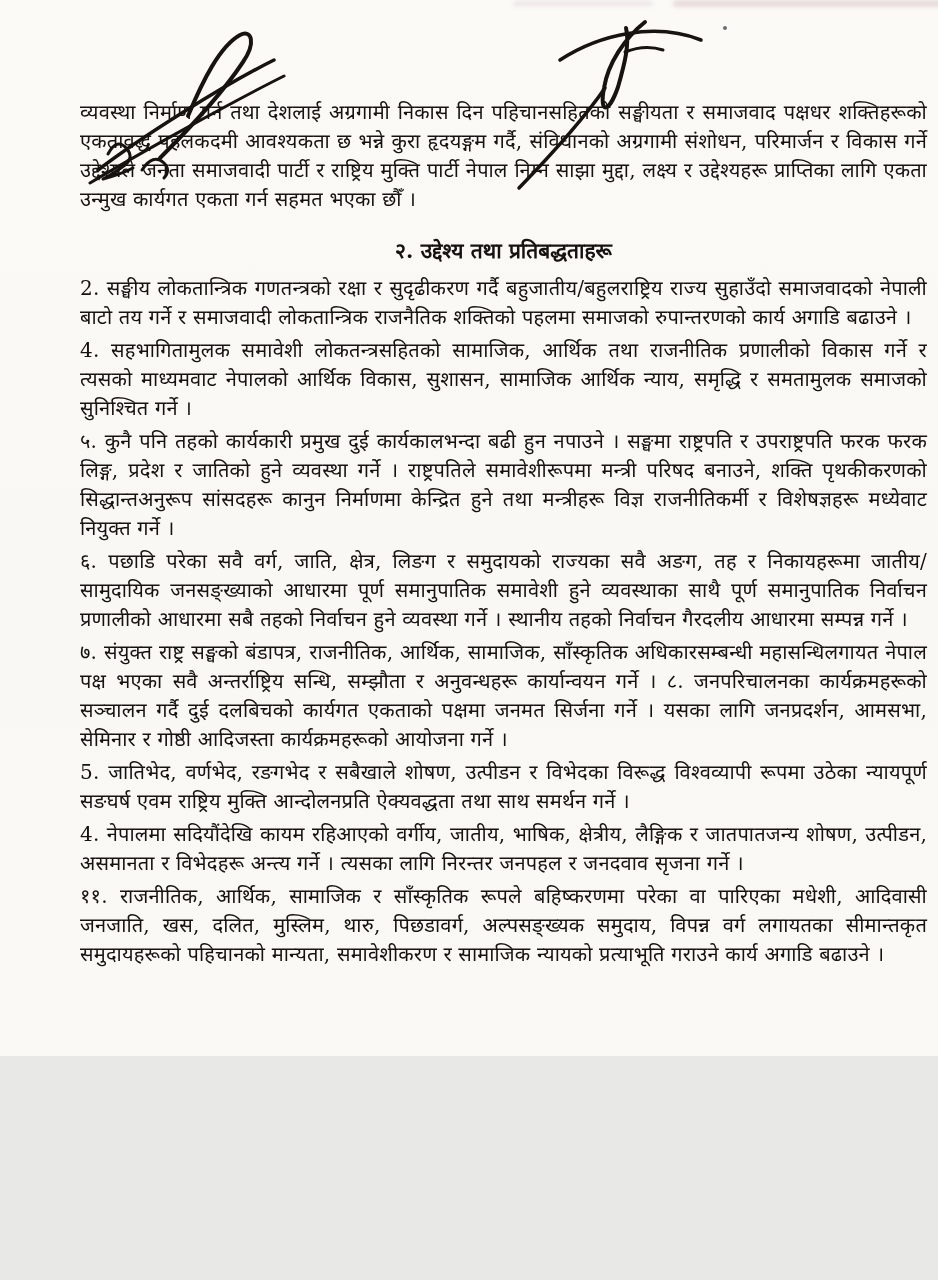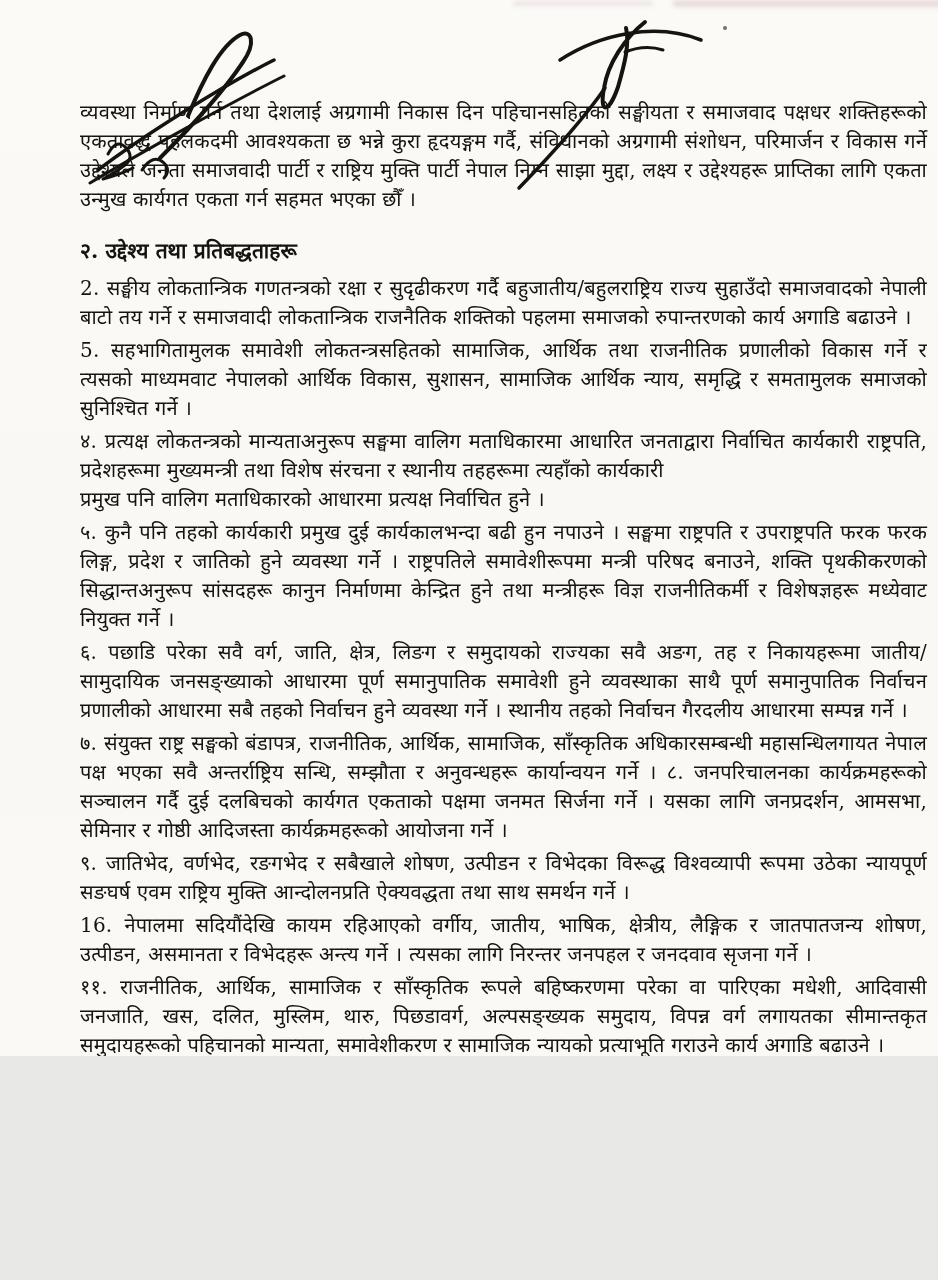--- a/index.html
+++ b/index.html
@@ -26,20 +26,21 @@
     line-height: 29px;
     text-align: justify;
     white-space: pre-line;
     letter-spacing: 0.2px;
   }
   .heading {
     margin: 22px 0 8px 0;
     font-size: 21px;
     font-weight: bold;
     line-height: 30px;
+    text-align: center;
   }
   .page-number {
     position: absolute;
     left: 472px;
     top: 1150px;
     font-size: 17px;
     font-family: "DejaVu Sans", "Liberation Sans", sans-serif;
     color: #222;
   }
   .sig { position: absolute; pointer-events: none; }
@@ -99,28 +100,26 @@
     <path d="M140 14 C120 30 103 55 99 80 C94 107 104 105 113 79 C119 58 125 36 121 20" stroke-width="4"></path>
     <path d="M55 52 C95 26 150 14 196 32" stroke-width="3.5"></path>
     <path d="M100 80 C78 112 45 148 14 180" stroke-width="3.5"></path>
     <path d="M120 44 q20 -8 38 -2" stroke-width="3"></path>
   </svg>
 
   <div class="content">
     <p class="para">व्यवस्था निर्माण गर्न तथा देशलाई अग्रगामी निकास दिन पहिचानसहितको सङ्घीयता र समाजवाद पक्षधर शक्तिहरूको एकतावद्ध पहलकदमी आवश्यकता छ भन्ने कुरा हृदयङ्गम गर्दै, संविधानको अग्रगामी संशोधन, परिमार्जन र विकास गर्ने उद्देश्यले जनता समाजवादी पार्टी र राष्ट्रिय मुक्ति पार्टी नेपाल निम्न साझा मुद्दा, लक्ष्य र उद्देश्यहरू प्राप्तिका लागि एकता उन्मुख कार्यगत एकता गर्न सहमत भएका छौँ ।</p>
     <h2 class="heading">२. उद्देश्य तथा प्रतिबद्धताहरू</h2>
     <p class="para">2. सङ्घीय लोकतान्त्रिक गणतन्त्रको रक्षा र सुदृढीकरण गर्दै बहुजातीय/बहुलराष्ट्रिय राज्य सुहाउँदो समाजवादको नेपाली बाटो तय गर्ने र समाजवादी लोकतान्त्रिक राजनैतिक शक्तिको पहलमा समाजको रुपान्तरणको कार्य अगाडि बढाउने ।</p>
-    <p class="para">5. सहभागितामुलक समावेशी लोकतन्त्रसहितको सामाजिक, आर्थिक तथा राजनीतिक प्रणालीको विकास गर्ने र त्यसको माध्यमवाट नेपालको आर्थिक विकास, सुशासन, सामाजिक आर्थिक न्याय, समृद्धि र समतामुलक समाजको सुनिश्चित गर्ने ।</p>
-    <p class="para">४. प्रत्यक्ष लोकतन्त्रको मान्यताअनुरूप सङ्घमा वालिग मताधिकारमा आधारित जनताद्वारा निर्वाचित कार्यकारी राष्ट्रपति, प्रदेशहरूमा मुख्यमन्त्री तथा विशेष संरचना र स्थानीय तहहरूमा त्यहाँको कार्यकारी
-प्रमुख पनि वालिग मताधिकारको आधारमा प्रत्यक्ष निर्वाचित हुने ।</p>
+    <p class="para">4. सहभागितामुलक समावेशी लोकतन्त्रसहितको सामाजिक, आर्थिक तथा राजनीतिक प्रणालीको विकास गर्ने र त्यसको माध्यमवाट नेपालको आर्थिक विकास, सुशासन, सामाजिक आर्थिक न्याय, समृद्धि र समतामुलक समाजको सुनिश्चित गर्ने ।</p>
     <p class="para">५. कुनै पनि तहको कार्यकारी प्रमुख दुई कार्यकालभन्दा बढी हुन नपाउने । सङ्घमा राष्ट्रपति र उपराष्ट्रपति फरक फरक लिङ्ग, प्रदेश र जातिको हुने व्यवस्था गर्ने । राष्ट्रपतिले समावेशीरूपमा मन्त्री परिषद बनाउने, शक्ति पृथकीकरणको सिद्धान्तअनुरूप सांसदहरू कानुन निर्माणमा केन्द्रित हुने तथा मन्त्रीहरू विज्ञ राजनीतिकर्मी र विशेषज्ञहरू मध्येवाट नियुक्त गर्ने ।</p>
     <p class="para">६. पछाडि परेका सवै वर्ग, जाति, क्षेत्र, लिङग र समुदायको राज्यका सवै अङग, तह र निकायहरूमा जातीय/सामुदायिक जनसङ्ख्याको आधारमा पूर्ण समानुपातिक समावेशी हुने व्यवस्थाका साथै पूर्ण समानुपातिक निर्वाचन प्रणालीको आधारमा सबै तहको निर्वाचन हुने व्यवस्था गर्ने । स्थानीय तहको निर्वाचन गैरदलीय आधारमा सम्पन्न गर्ने ।</p>
     <p class="para">७. संयुक्त राष्ट्र सङ्घको बंडापत्र, राजनीतिक, आर्थिक, सामाजिक, साँस्कृतिक अधिकारसम्बन्धी महासन्धिलगायत नेपाल पक्ष भएका सवै अन्तर्राष्ट्रिय सन्धि, सम्झौता र अनुवन्धहरू कार्यान्वयन गर्ने । ८. जनपरिचालनका कार्यक्रमहरूको सञ्चालन गर्दै दुई दलबिचको कार्यगत एकताको पक्षमा जनमत सिर्जना गर्ने । यसका लागि जनप्रदर्शन, आमसभा, सेमिनार र गोष्ठी आदिजस्ता कार्यक्रमहरूको आयोजना गर्ने ।</p>
-    <p class="para">९. जातिभेद, वर्णभेद, रङगभेद र सबैखाले शोषण, उत्पीडन र विभेदका विरूद्ध विश्वव्यापी रूपमा उठेका न्यायपूर्ण सङघर्ष एवम राष्ट्रिय मुक्ति आन्दोलनप्रति ऐक्यवद्धता तथा साथ समर्थन गर्ने ।</p>
-    <p class="para">16. नेपालमा सदियौंदेखि कायम रहिआएको वर्गीय, जातीय, भाषिक, क्षेत्रीय, लैङ्गिक र जातपातजन्य शोषण, उत्पीडन, असमानता र विभेदहरू अन्त्य गर्ने । त्यसका लागि निरन्तर जनपहल र जनदवाव सृजना गर्ने ।</p>
+    <p class="para">5. जातिभेद, वर्णभेद, रङगभेद र सबैखाले शोषण, उत्पीडन र विभेदका विरूद्ध विश्वव्यापी रूपमा उठेका न्यायपूर्ण सङघर्ष एवम राष्ट्रिय मुक्ति आन्दोलनप्रति ऐक्यवद्धता तथा साथ समर्थन गर्ने ।</p>
+    <p class="para">4. नेपालमा सदियौंदेखि कायम रहिआएको वर्गीय, जातीय, भाषिक, क्षेत्रीय, लैङ्गिक र जातपातजन्य शोषण, उत्पीडन, असमानता र विभेदहरू अन्त्य गर्ने । त्यसका लागि निरन्तर जनपहल र जनदवाव सृजना गर्ने ।</p>
     <p class="para">११. राजनीतिक, आर्थिक, सामाजिक र साँस्कृतिक रूपले बहिष्करणमा परेका वा पारिएका मधेशी, आदिवासी जनजाति, खस, दलित, मुस्लिम, थारु, पिछडावर्ग, अल्पसङ्ख्यक समुदाय, विपन्न वर्ग लगायतका सीमान्तकृत समुदायहरूको पहिचानको मान्यता, समावेशीकरण र सामाजिक न्यायको प्रत्याभूति गराउने कार्य अगाडि बढाउने ।</p>
   </div>
 
   <div class="page-number">2</div>
 
   <svg class="sig sig-bl" viewBox="0 0 300 162">
     <path d="M58 148 C28 120 46 68 80 44 C99 31 108 46 91 71 C70 101 56 128 70 148 C78 158 92 158 104 150" stroke-width="4"></path>
     <path d="M104 98 q8 -22 18 -8 q6 10 2 22" stroke-width="3.5"></path>
     <path d="M132 92 q10 -22 20 -8" stroke-width="3.5"></path>
     <path d="M170 12 C181 50 175 110 152 162" stroke-width="4"></path>

